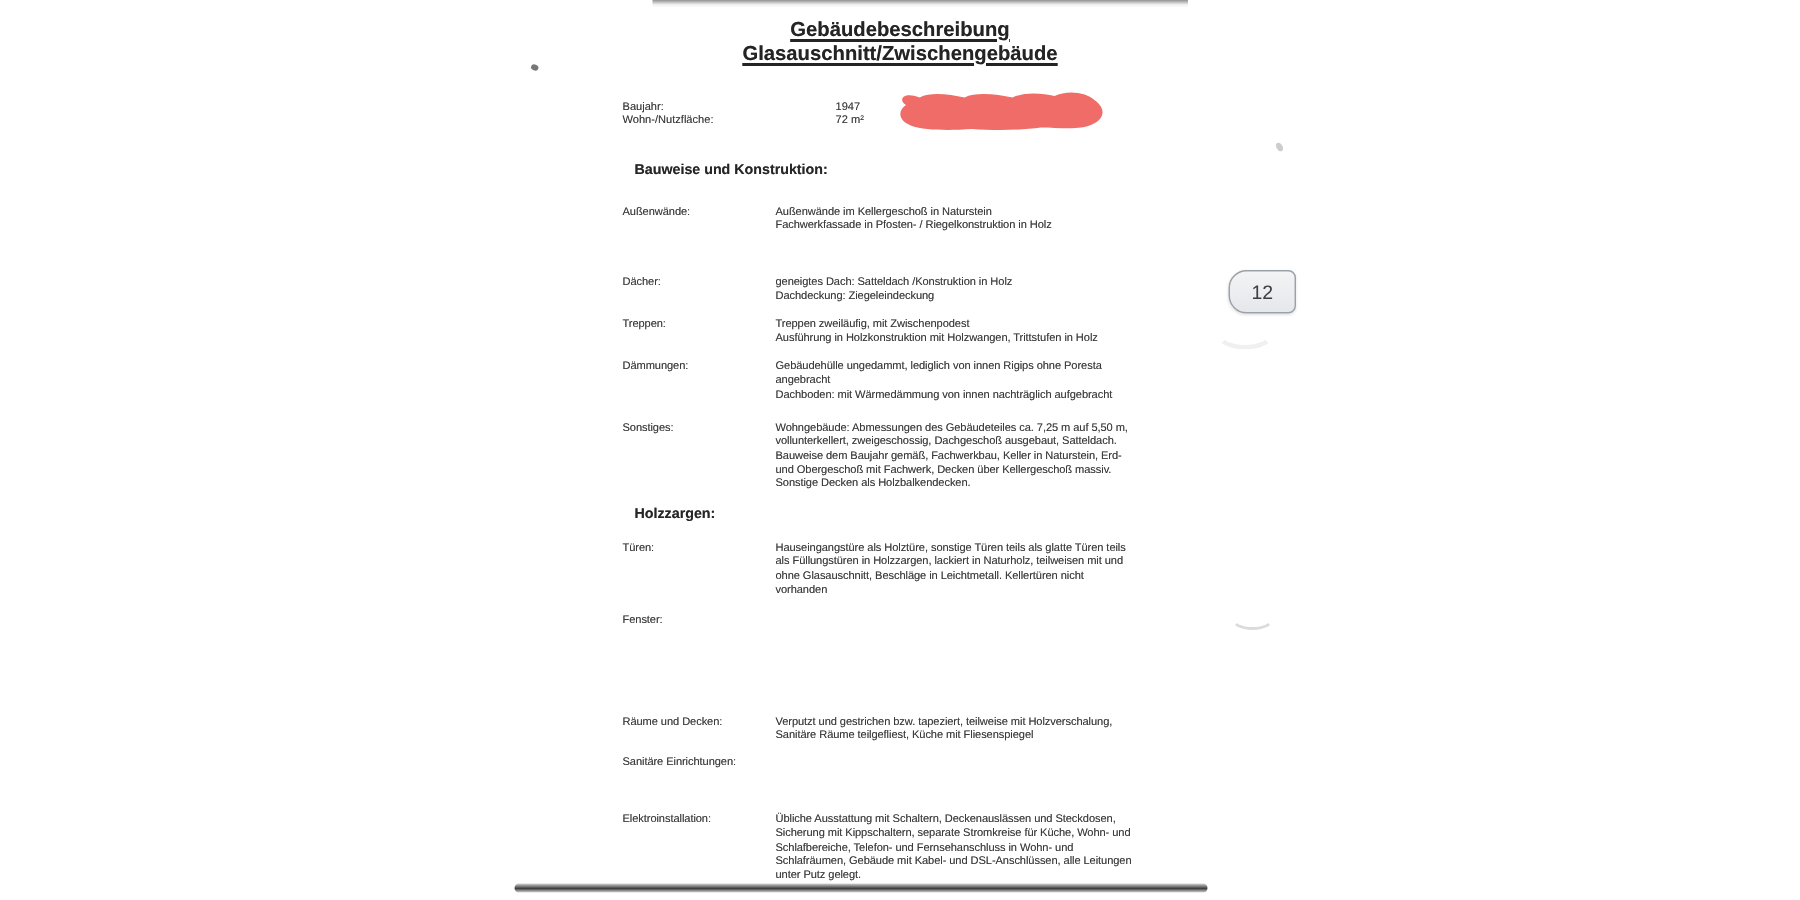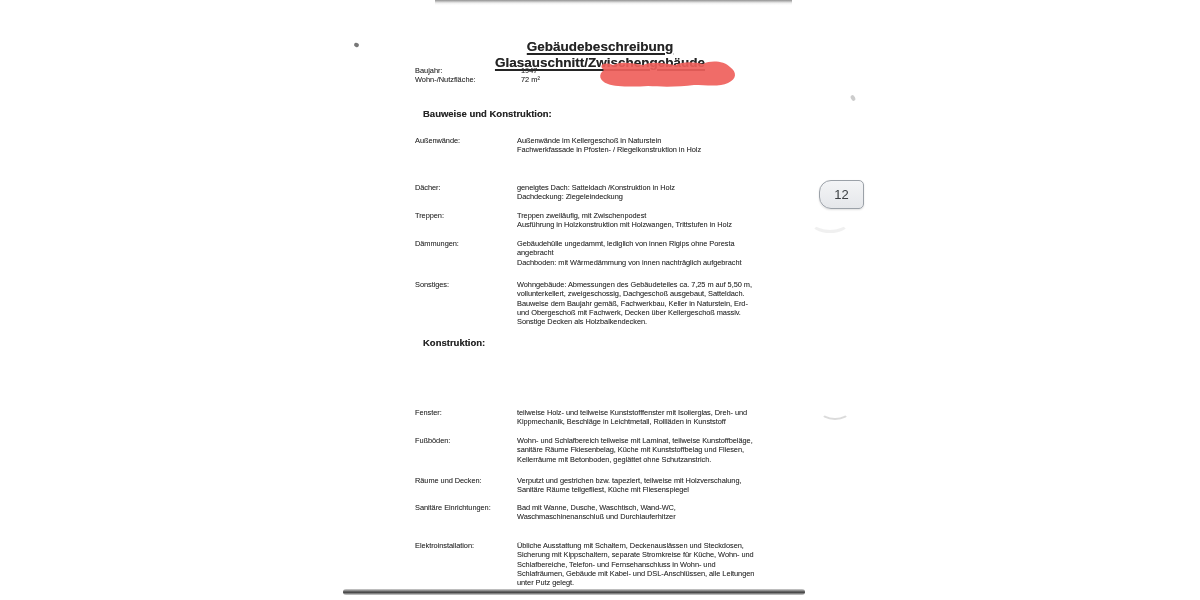--- a/index.html
+++ b/index.html
@@ -1,25 +1,25 @@
 <!DOCTYPE html>
 <html><head>
 <meta charset="utf-8">
 <style>
   html,body{margin:0;padding:0;width:1200px;height:600px;overflow:hidden;background:#ffffff;
     font-family:"Liberation Sans", sans-serif;}
   .page{position:absolute;left:0;top:0;width:1200px;height:600px;background:#ffffff;}
   
   .scan{color:#3a3a3a;text-shadow:0 0 .35px rgba(0,0,0,.4);}
-  .title{position:absolute;left:410px;top:39px;width:380px;text-align:center;
+  .title{position:absolute;left:410px;top:12px;width:380px;text-align:center;
     font-weight:bold;font-size:13.5px;line-height:16px;color:#242424;
     text-decoration:underline;text-decoration-thickness:1.5px;text-underline-offset:2px;
     text-shadow:0 0 .4px rgba(0,0,0,.5);}
   .meta{position:absolute;left:415px;top:66px;width:340px;font-size:7.4px;line-height:9.3px;}
-  .meta-row{display:flex;}
+  .meta-row{display:flex;gap:36px;}
   .meta-label{width:106px;flex:none;}
   .section-heading{position:absolute;left:423px;font-weight:bold;font-size:9.5px;color:#262626;
     text-shadow:0 0 .4px rgba(0,0,0,.5);}
   .row{position:absolute;left:415px;width:380px;display:flex;font-size:7.4px;line-height:9.3px;letter-spacing:-.05px;}
   .row-label{width:102px;flex:none;}
   .row-text{width:278px;flex:none;}
   .lines{white-space:pre-line;}
   
   .redaction{position:absolute;left:590px;top:57px;width:150px;height:34px;}
   
@@ -106,44 +106,39 @@
   </div>
   <div class="row scan" style="top:280px">
     <div class="row-label">Sonstiges:</div>
     <div class="row-text lines">Wohngebäude: Abmessungen des Gebäudeteiles ca. 7,25 m auf  5,50 m,
 vollunterkellert, zweigeschossig, Dachgeschoß ausgebaut, Satteldach.
 Bauweise dem Baujahr gemäß, Fachwerkbau, Keller in Naturstein, Erd-
 und Obergeschoß mit Fachwerk, Decken über Kellergeschoß massiv.
 Sonstige Decken als Holzbalkendecken.</div>
   </div>
 
-  <div class="section-heading" style="top:337px">Konstruktion:</div>
+  <div class="section-heading" style="top:337px">Holzzargen:</div>
 
   <div class="row scan" style="top:360px">
+    <div class="row-label">Türen:</div>
+    <div class="row-text lines">Hauseingangstüre als Holztüre, sonstige Türen teils als glatte Türen teils
+als Füllungstüren in Holzzargen, lackiert in Naturholz, teilweisen mit und
+ohne Glasauschnitt,  Beschläge in Leichtmetall. Kellertüren nicht
+vorhanden</div>
   </div>
   <div class="row scan" style="top:408px">
     <div class="row-label">Fenster:</div>
-    <div class="row-text lines">teilweise Holz- und teilweise Kunststofffenster mit Isolierglas, Dreh- und
-Kippmechanik, Beschläge in Leichtmetall, Rollläden in Kunststoff</div>
-  </div>
-  <div class="row scan" style="top:436px">
-    <div class="row-label">Fußböden:</div>
-    <div class="row-text lines">Wohn- und Schlafbereich teilweise mit Laminat, teilweise Kunstoffbeläge,
-sanitäre Räume Fkiesenbelag, Küche  mit Kunststoffbelag und Fliesen,
-Kellerräume mit Betonboden, geglättet ohne Schutzanstrich.</div>
   </div>
   <div class="row scan" style="top:476px">
     <div class="row-label">Räume und Decken:</div>
     <div class="row-text lines">Verputzt und gestrichen bzw. tapeziert, teilweise mit Holzverschalung,
 Sanitäre Räume teilgefliest, Küche mit Fliesenspiegel</div>
   </div>
   <div class="row scan" style="top:503px">
     <div class="row-label">Sanitäre Einrichtungen:</div>
-    <div class="row-text lines">Bad mit Wanne, Dusche, Waschtisch, Wand-WC,
-Waschmaschinenanschluß und Durchlauferhitzer</div>
   </div>
   <div class="row scan" style="top:541px">
     <div class="row-label">Elektroinstallation:</div>
     <div class="row-text lines">Übliche Ausstattung mit Schaltern, Deckenauslässen und Steckdosen,
 Sicherung mit Kippschaltern, separate Stromkreise für Küche, Wohn- und
 Schlafbereiche, Telefon- und Fernsehanschluss in Wohn- und
 Schlafräumen, Gebäude mit Kabel- und DSL-Anschlüssen, alle Leitungen
 unter Putz gelegt.</div>
   </div>
 

